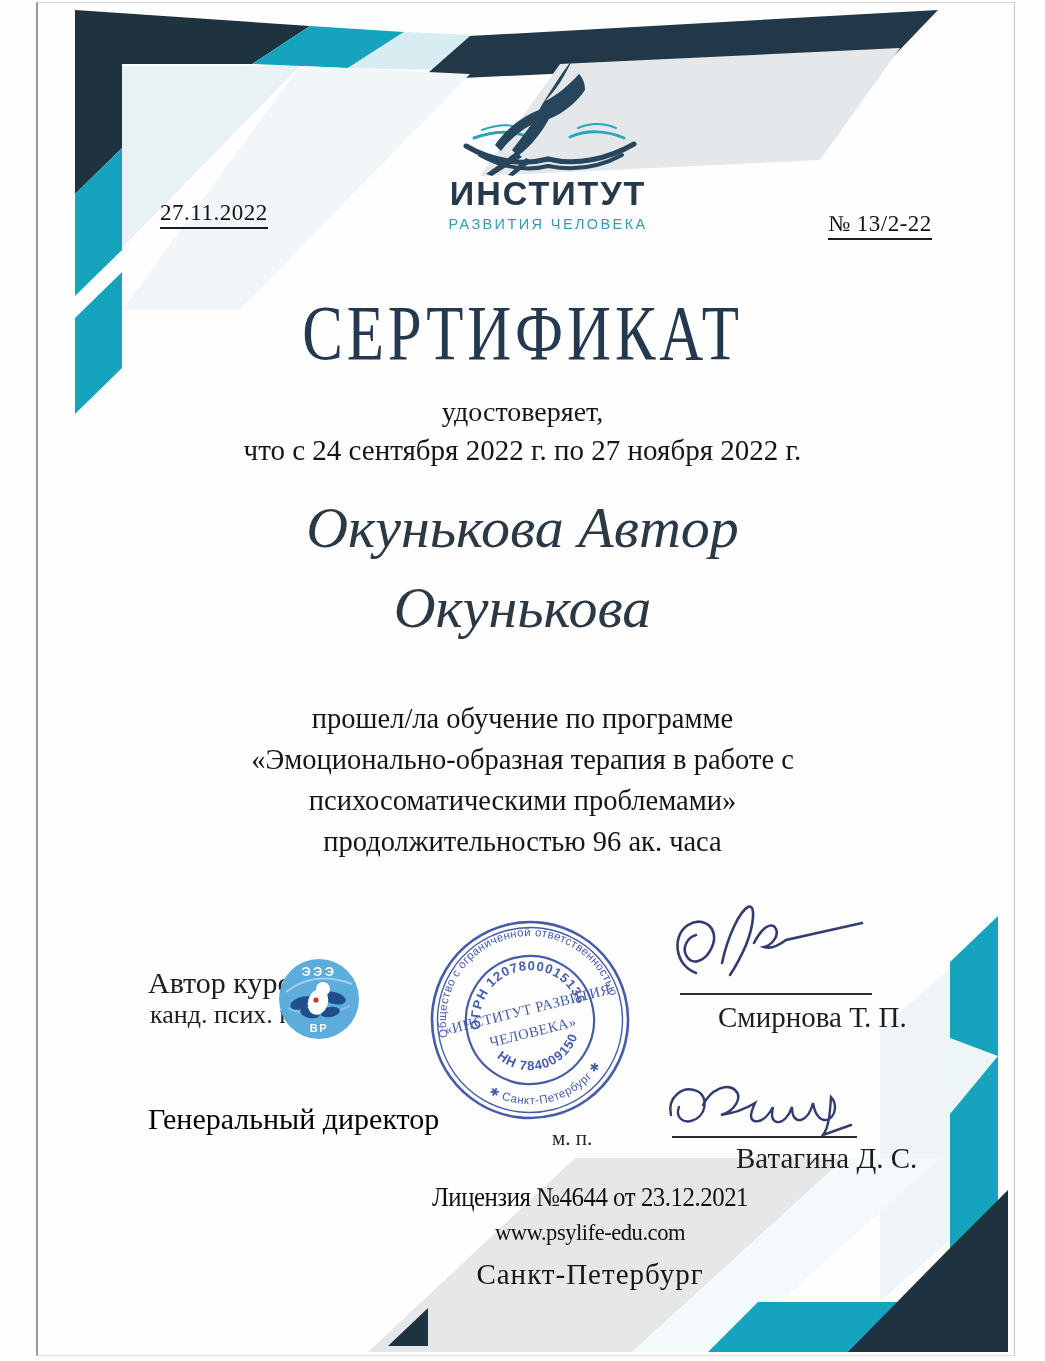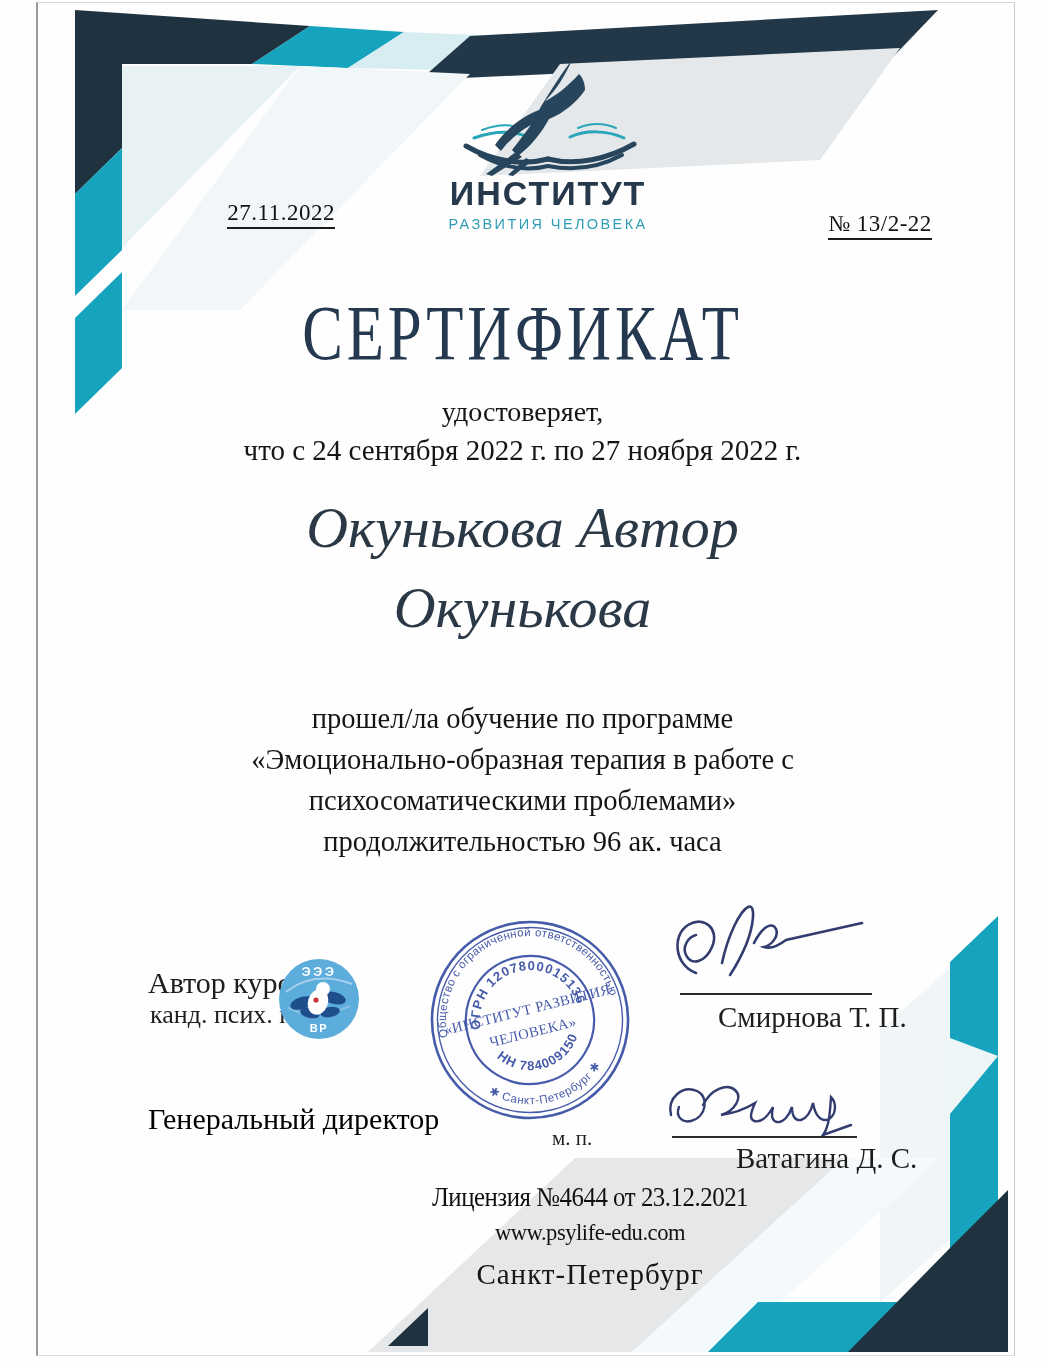--- a/index.html
+++ b/index.html
@@ -64,21 +64,21 @@
   <div class="shape" style="background:#eef5f6;clip-path:polygon(950px 1038px,998px 1056px,950px 1114px);"></div>
   <div class="shape" style="background:#e6e7e9;clip-path:polygon(575px 1158px,845px 1158px,632px 1352px,368px 1352px);"></div>
   <div class="shape" style="background:#f4fafb;clip-path:polygon(845px 1158px,940px 1158px,725px 1352px,632px 1352px);"></div>
   <div class="shape" style="background:#16a3bd;clip-path:polygon(758px 1302px,906px 1302px,856px 1352px,708px 1352px);"></div>
   <div class="shape" style="background:#16a3bd;clip-path:polygon(906px 1352px,998px 1246px,998px 1302px,952px 1352px);"></div>
   <div class="shape" style="background:#1f3240;clip-path:polygon(1008px 1190px,1008px 1352px,848px 1352px,952px 1246px);"></div>
   <div class="shape" style="background:#1f3240;clip-path:polygon(428px 1308px,428px 1346px,388px 1346px);"></div>
 
   <div class="scan-frame"></div>
 
-  <div class="txt date-num" style="left:160px;top:200px;width:175px;text-align:right;">
+  <div class="txt date-num" style="left:160px;top:200px;width:175px;text-align:left;">
     <span class="underlined">27.11.2022</span>
   </div>
   <div class="txt date-num" style="left:805px;top:211px;width:150px;text-align:center;">
     <span class="underlined">№ 13/2-22</span>
   </div>
 
   <svg width="200" height="122" viewBox="0 0 200 122" style="position:absolute;left:452px;top:58px;">
     <path d="M14,88 C40,103 70,108 96,101" stroke="#27455c" stroke-width="5" fill="none" stroke-linecap="round"></path>
     <path d="M96,101 C124,108 156,101 182,86" stroke="#27455c" stroke-width="5" fill="none" stroke-linecap="round"></path>
     <path d="M28,97 C52,110 76,113 96,108" stroke="#27455c" stroke-width="4" fill="none" stroke-linecap="round"></path>

